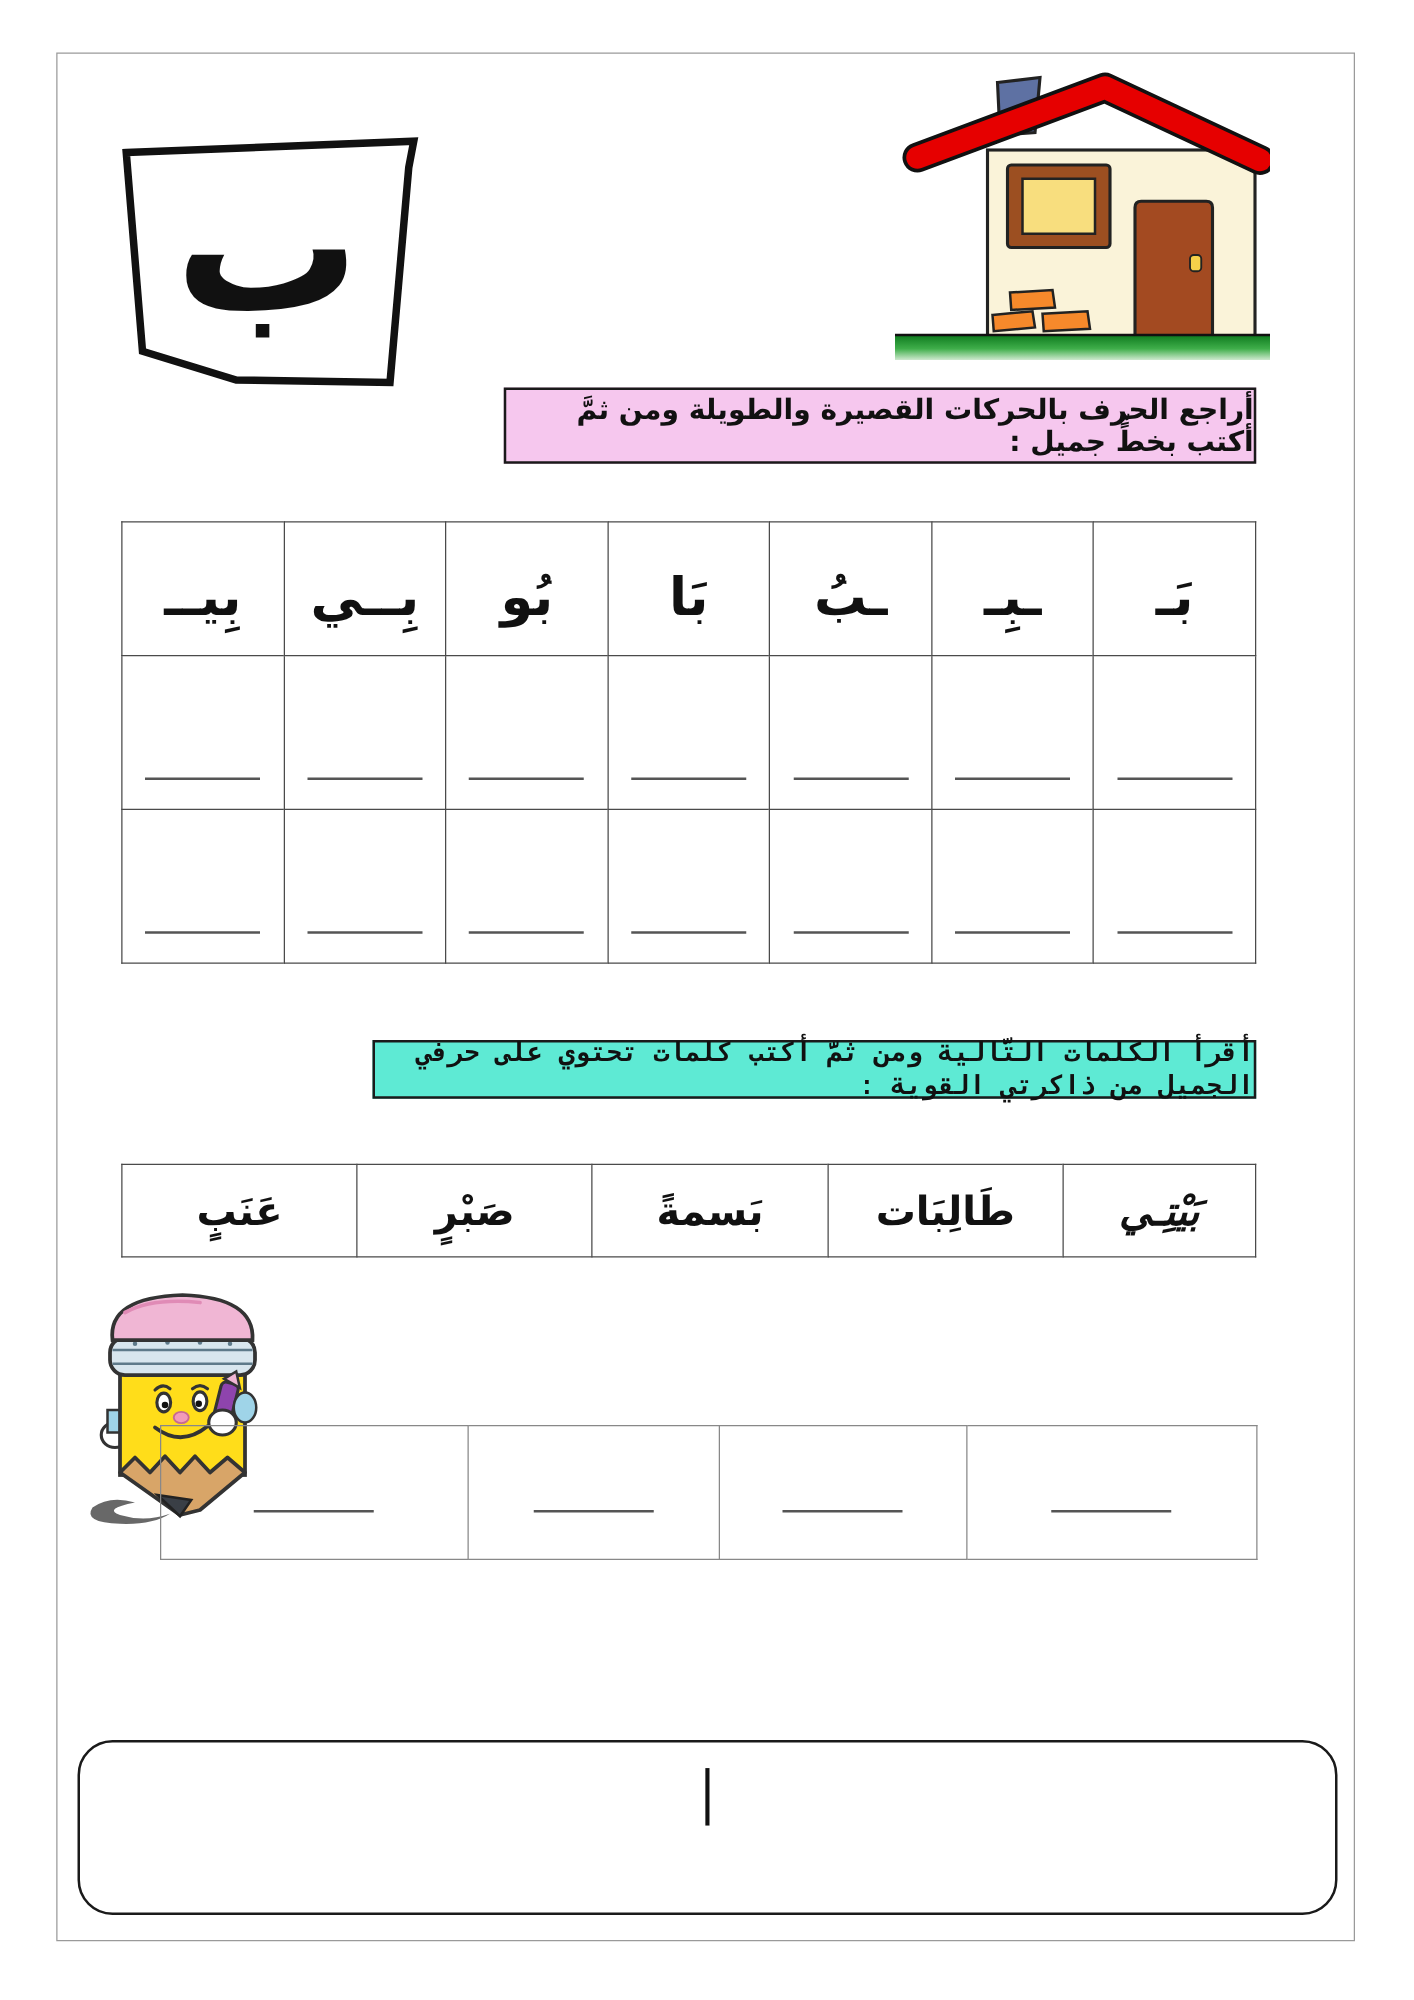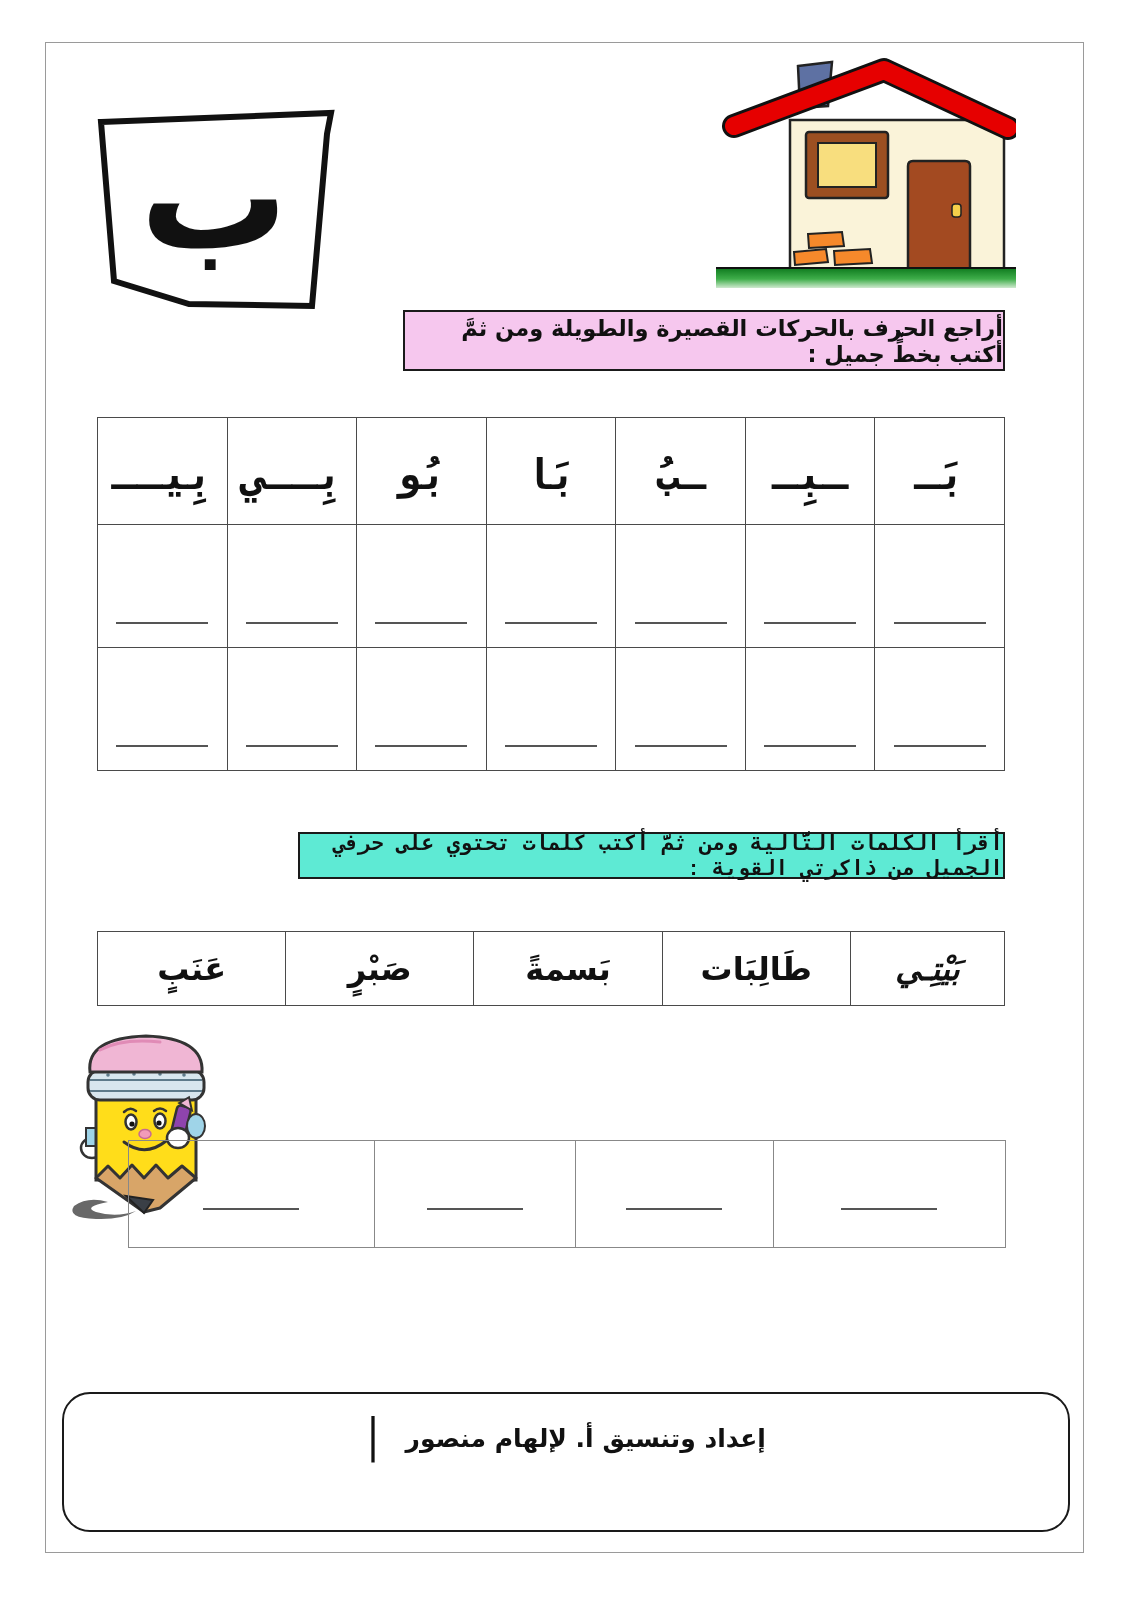--- a/index.html
+++ b/index.html
@@ -16,21 +16,21 @@
 
   
   .banner { position:absolute; border:2px solid #1a1a1a; display:flex; align-items:center; justify-content:center; direction:rtl; font-weight:bold; }
   .banner1 { left:403px; top:310px; width:602px; height:61px; background:#f6c7ee; font-size:22.5px; }
   .banner2 { left:298px; top:832px; width:707px; height:47px; background:#5eead4; font-size:21px;font-family:Liberation Mono, monospace; }
 
   
   table { border-collapse:collapse; table-layout:fixed; }
   .forms-table { position:absolute; left:97px; top:417px; width:908px; direction:rtl; }
   .forms-table td { border:1.6px solid #4a4a4a; text-align:center; vertical-align:middle; }
-  .forms-table .form-row td { height:107px; font-size:42px; font-weight:bold; line-height:1.0; padding-top:14px; overflow:visible;font-family:Liberation Mono, monospace; }
+  .forms-table .form-row td { height:107px; font-size:42px; font-weight:bold; line-height:1.0; padding-top:14px; overflow:visible; }
   .forms-table .blank-row td { height:123px; }
   .wline { width:92px; height:0; border-bottom:2px solid #555; margin:74px auto 0 auto; }
 
   
   .words-table { position:absolute; left:97px; top:931px; width:908px; direction:rtl; }
   .words-table td { border:1.6px solid #4a4a4a; height:74px; text-align:center; vertical-align:middle; font-size:32px; font-weight:bold; overflow:visible; }
   .words-table td:nth-child(1) { width:17%;font-style:italic; }
 
   
   .pencil { position:absolute; left:56px; top:1020px; width:180px; height:200px; }
@@ -235,17 +235,16 @@
           </td>
         <td>
             <div class="wline2"></div>
           </td>
       </tr>
     </tbody>
   </table>
 
   <div class="footer-box">
     <div class="footer-line">
-      <span>إعداد وتنسيق أ.  لإلهام منصور</span>
       <span class="sep">|</span>
     </div>
   </div>
 </div>
 
 </body></html>

